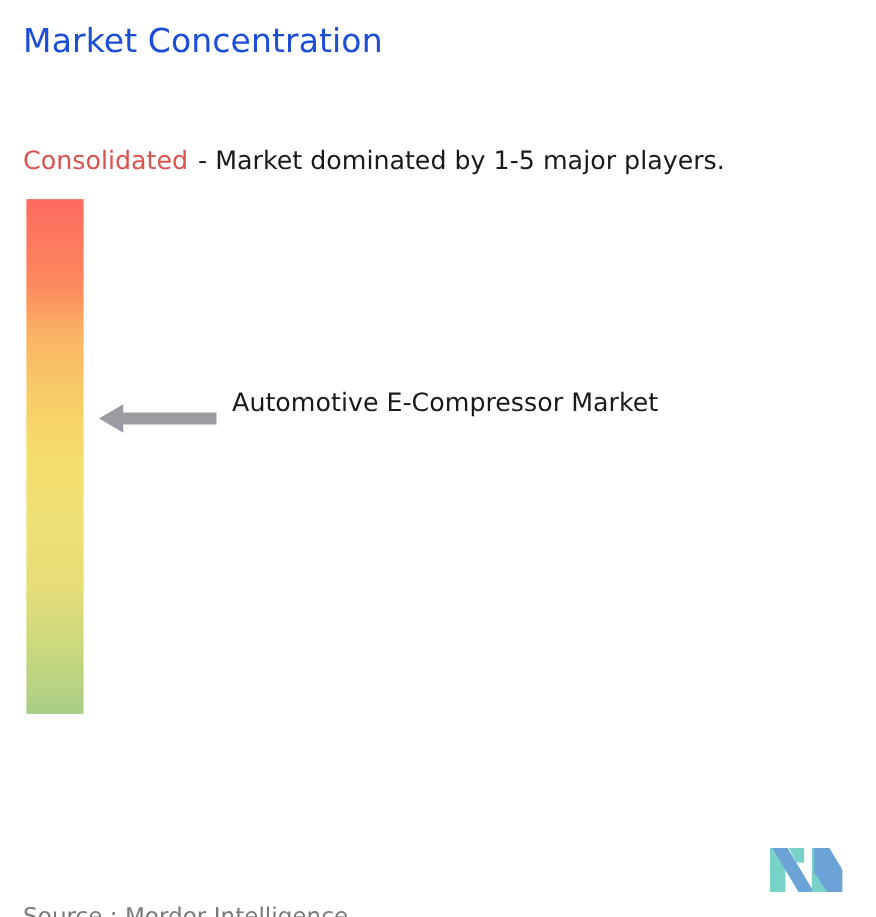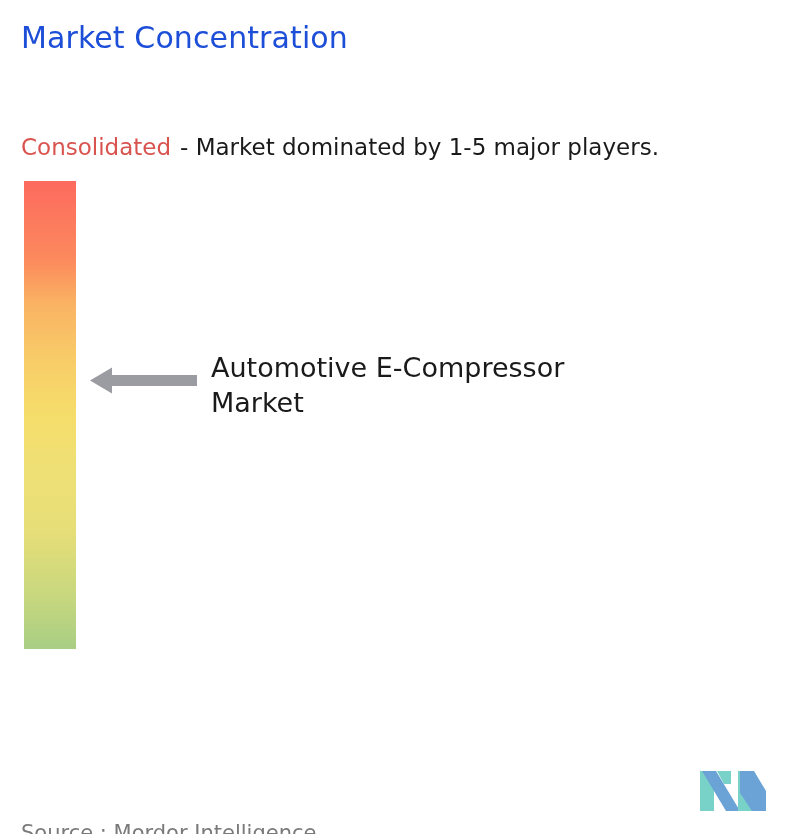--- a/index.html
+++ b/index.html
@@ -89,21 +89,21 @@
     width: 107px;
     height: 27px;
   }
   .arrow svg { display: block; }
 
   .callout-label {
     position: absolute;
     left: 211px;
     top: 350px;
     width: 430px;
-    font-size: 27px;
+    font-size: 23px;
     line-height: 35px;
     color: #1a1a1a;
     font-weight: 400;
   }
 
   
   .desc-bottom {
     position: absolute;
     left: 21px;
     top: 686px;

